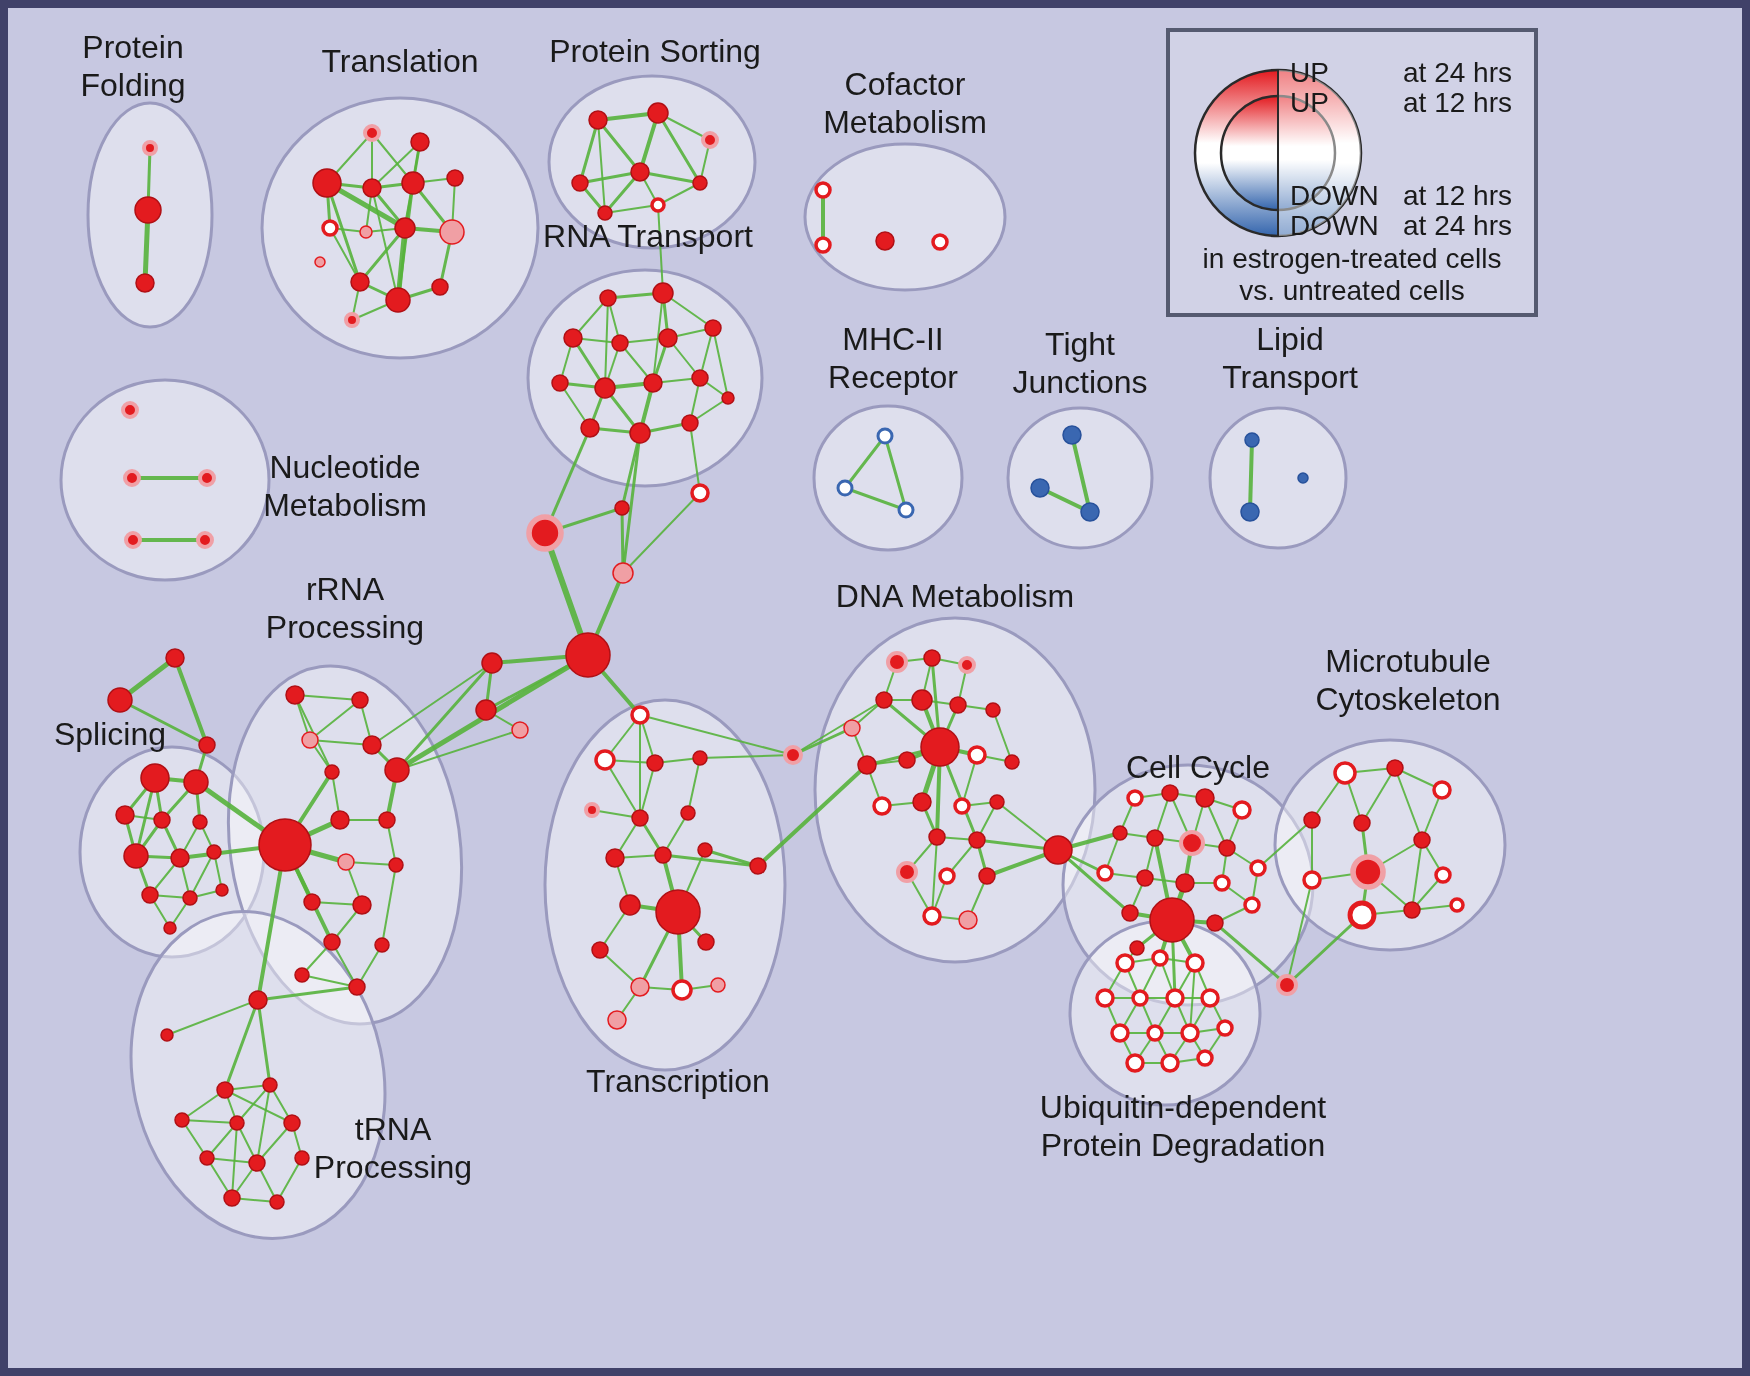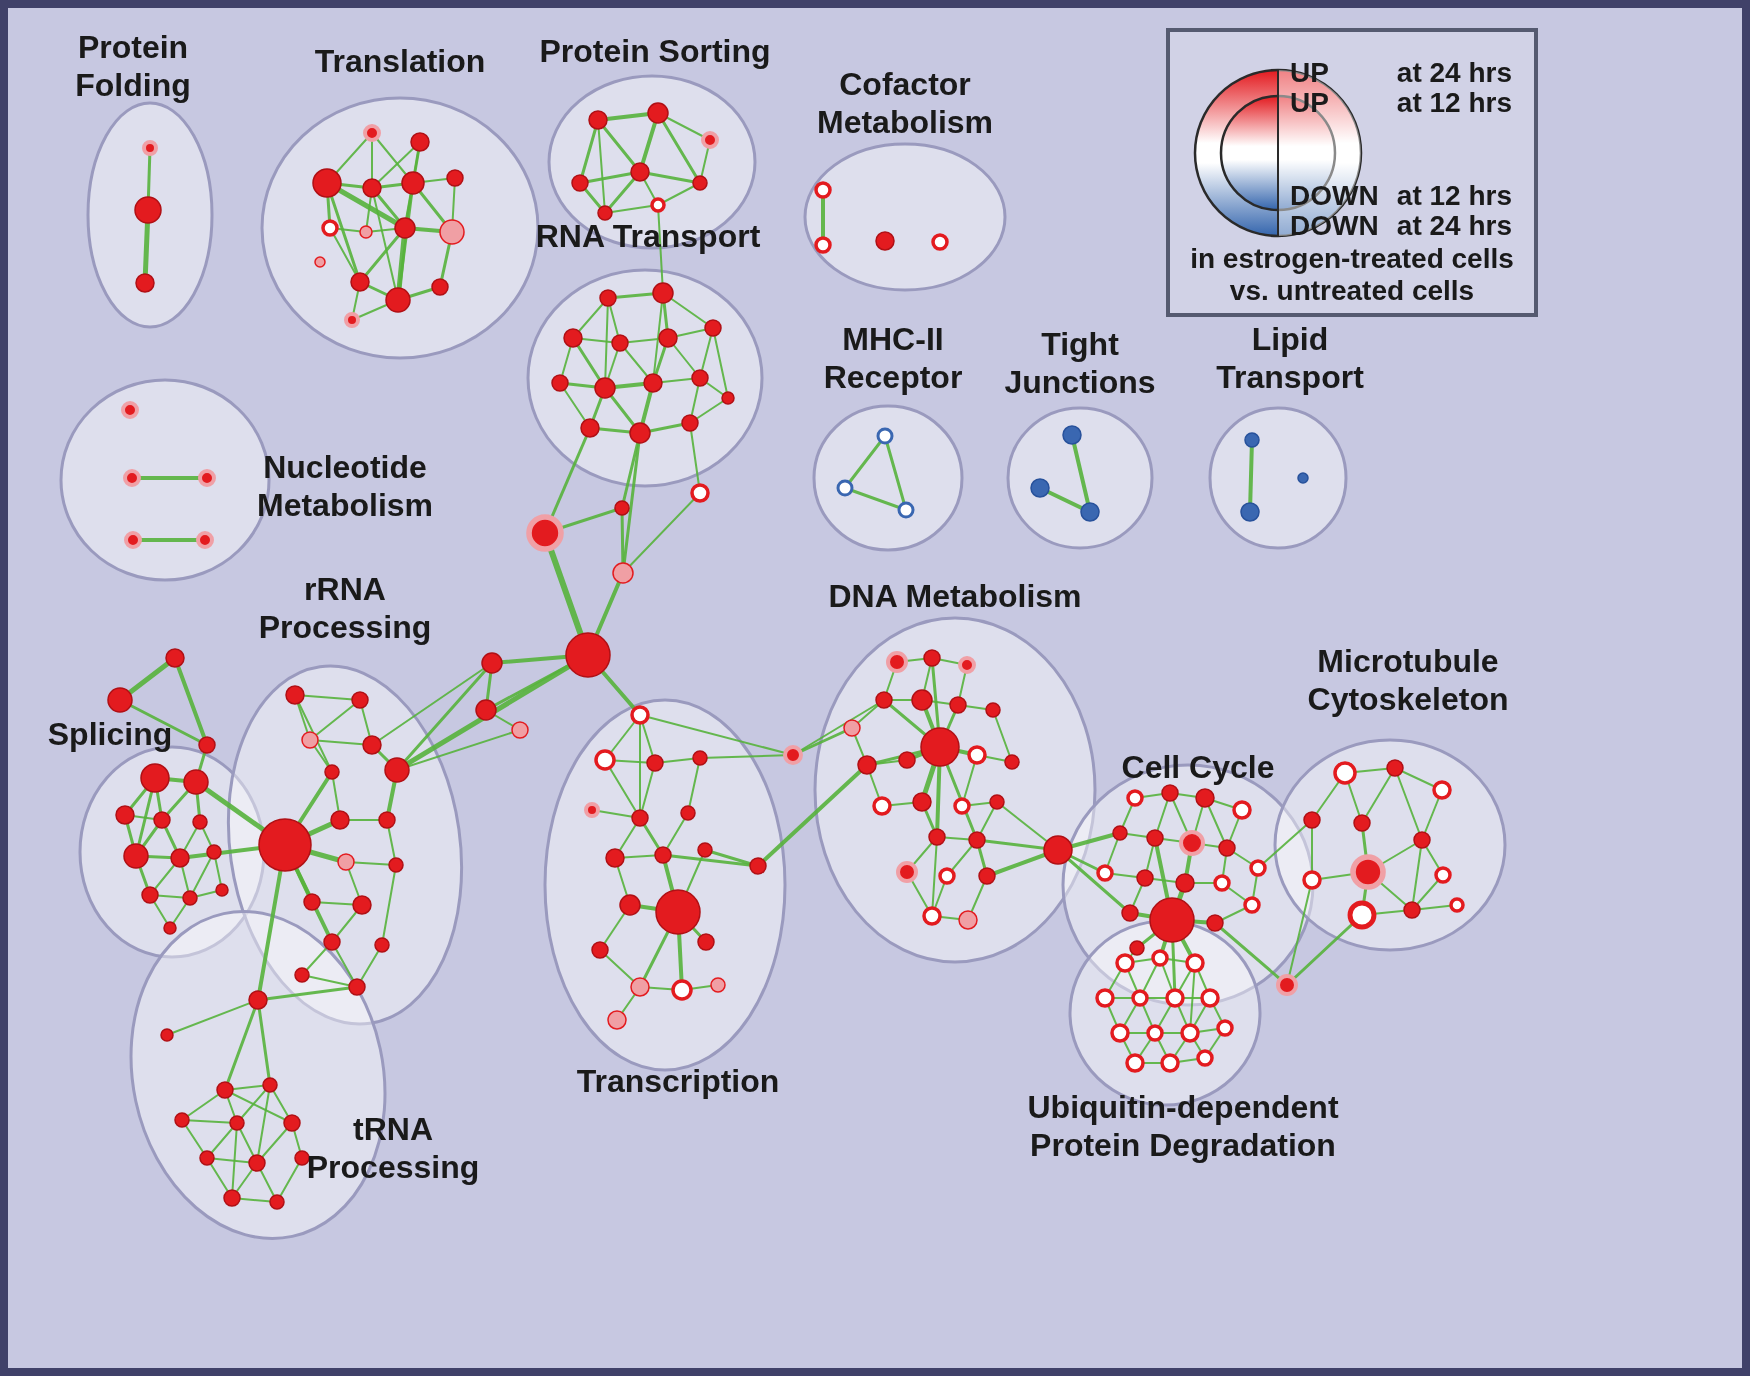--- a/index.html
+++ b/index.html
@@ -1,16 +1,16 @@
 <!DOCTYPE html>
 <html><head>
 <meta charset="utf-8">
 <style>
   html,body{margin:0;padding:0;background:#9f9fbe;}
-  #stage{width:1750px;height:1376px;position:relative;font-family:"Liberation Sans",sans-serif;font-weight:bold;}
+  #stage{width:1750px;height:1376px;position:relative;font-family:"Liberation Sans",sans-serif;}
   svg{display:block;}
   .cluster-label{font-family:"Liberation Sans",sans-serif;font-size:32px;fill:#1a1a1a;}
   .legend-text{font-family:"Liberation Sans",sans-serif;font-size:28px;fill:#1a1a1a;}
 </style>
 </head>
 <body>
 
 <div id="stage">
 <svg id="net" width="1750" height="1376" viewBox="0 0 1750 1376" xmlns="http://www.w3.org/2000/svg">
   <defs>

